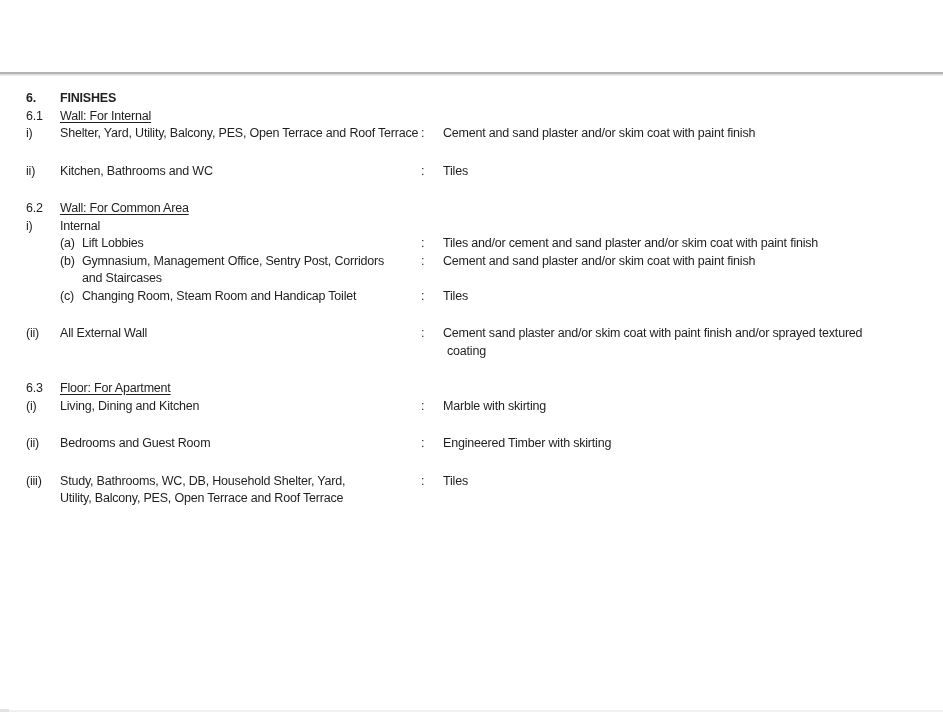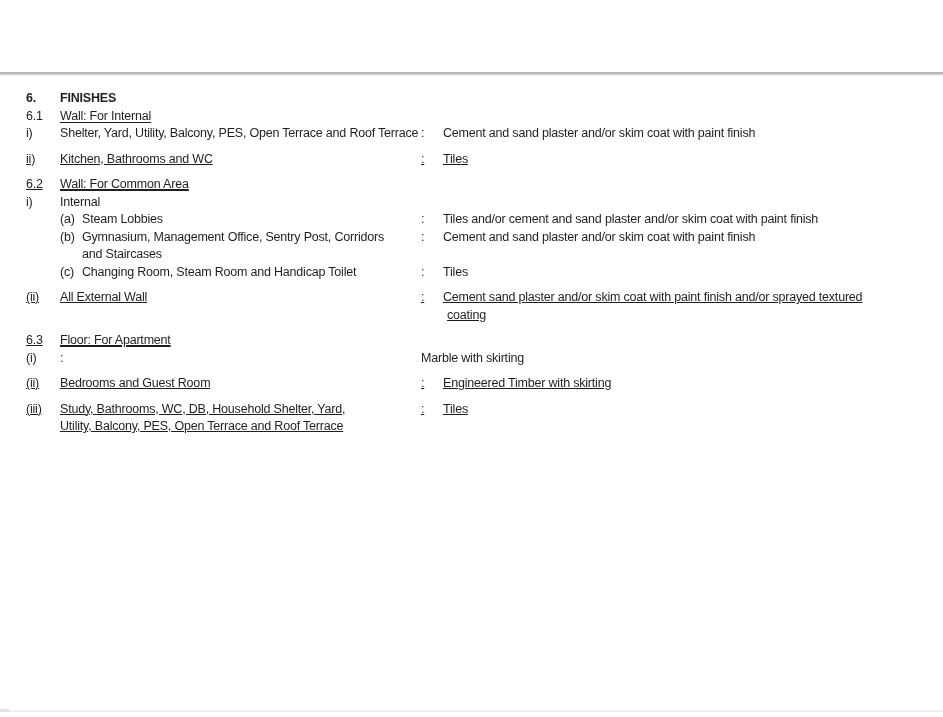--- a/index.html
+++ b/index.html
@@ -48,21 +48,21 @@
     width: 943px;
     padding-left: 26px;
     box-sizing: border-box;
     line-height: 17.5px;
   }
   .row {
     display: grid;
     grid-template-columns: 34px 361px 22px auto;
     align-items: start;
   }
-  .gap { margin-top: 8px; text-decoration: underline; }
+  .gap { margin-top: 20px; }
   .bold { font-weight: bold; }
   .underline {
     text-decoration: underline;
     text-underline-offset: 2px;
   }
   .marker, .colon { display: block; }
   .line { white-space: nowrap; }
   .submarker {
     display: inline-block;
     width: 22px;
@@ -120,21 +120,21 @@
     <div class="label">
       <div class="line">Internal</div>
     </div>
     <span class="colon"></span>
     <div class="value"></div>
   </div>
 
   <div class="row">
     <span class="marker"></span>
     <div class="label">
-      <div class="line"><span class="submarker">(a)</span><span>Steam Lobbies</span></div>
+      <div class="line"><span class="submarker">(a)</span><span>Lift Lobbies</span></div>
     </div>
     <span class="colon">:</span>
     <div class="value">
       <div class="line">Tiles and/or cement and sand plaster and/or skim coat with paint finish</div>
     </div>
   </div>
 
   <div class="row">
     <span class="marker"></span>
     <div class="label">
@@ -170,20 +170,23 @@
     </div>
   </div>
 
   <div class="row gap">
     <span class="marker">6.3</span>
     <span class="title underline">Floor: For Apartment</span>
   </div>
 
   <div class="row">
     <span class="marker">(i)</span>
+    <div class="label">
+      <div class="line">Living, Dining and Kitchen</div>
+    </div>
     <span class="colon">:</span>
     <div class="value">
       <div class="line">Marble with skirting</div>
     </div>
   </div>
 
   <div class="row gap">
     <span class="marker">(ii)</span>
     <div class="label">
       <div class="line">Bedrooms and Guest Room</div>

